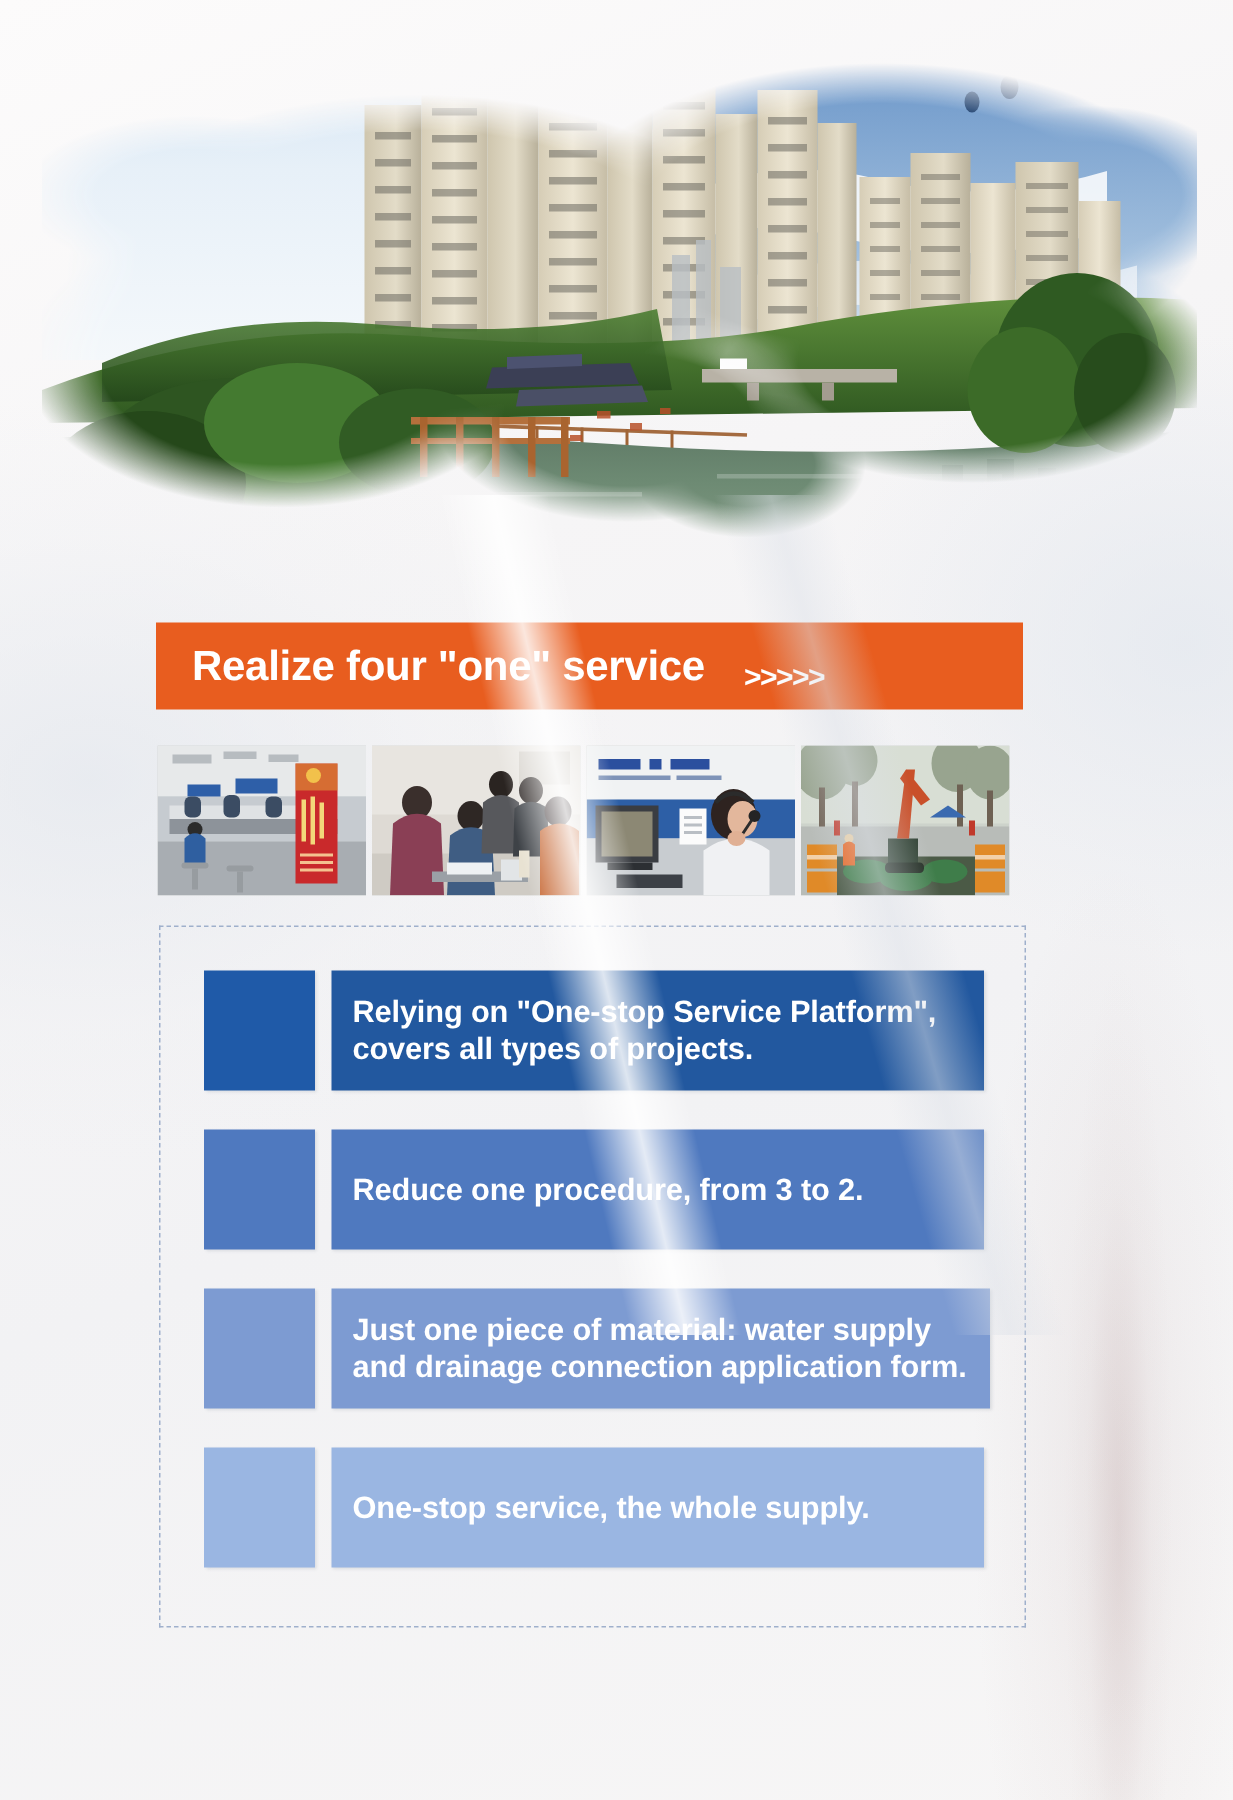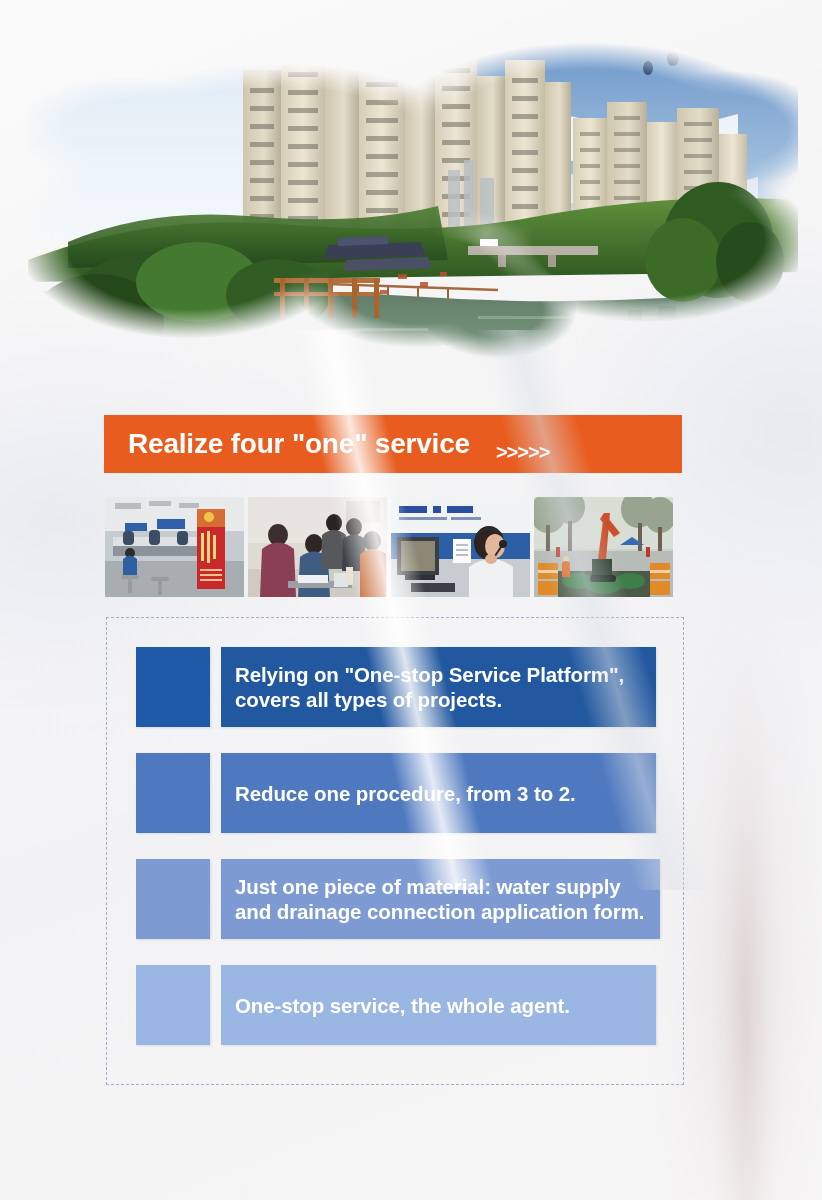--- a/index.html
+++ b/index.html
@@ -628,19 +628,19 @@
       <div class="bullet-text" style="background:#7d9bd2">
         <span>Just one piece of material: water supply</span>
         <span>and drainage connection application form.</span>
       </div>
     </div>
 
     <div class="bullet-row">
       <div class="bullet-chip" style="background:#9ab6e2"></div>
       <div class="bullet-gap"></div>
       <div class="bullet-text" style="background:#9ab6e2">
-        <span>One-stop service, the whole agent.</span>
+        <span>One-stop service, the whole supply.</span>
       </div>
     </div>
 
   </div>
 
 </div>
 
 </body></html>

